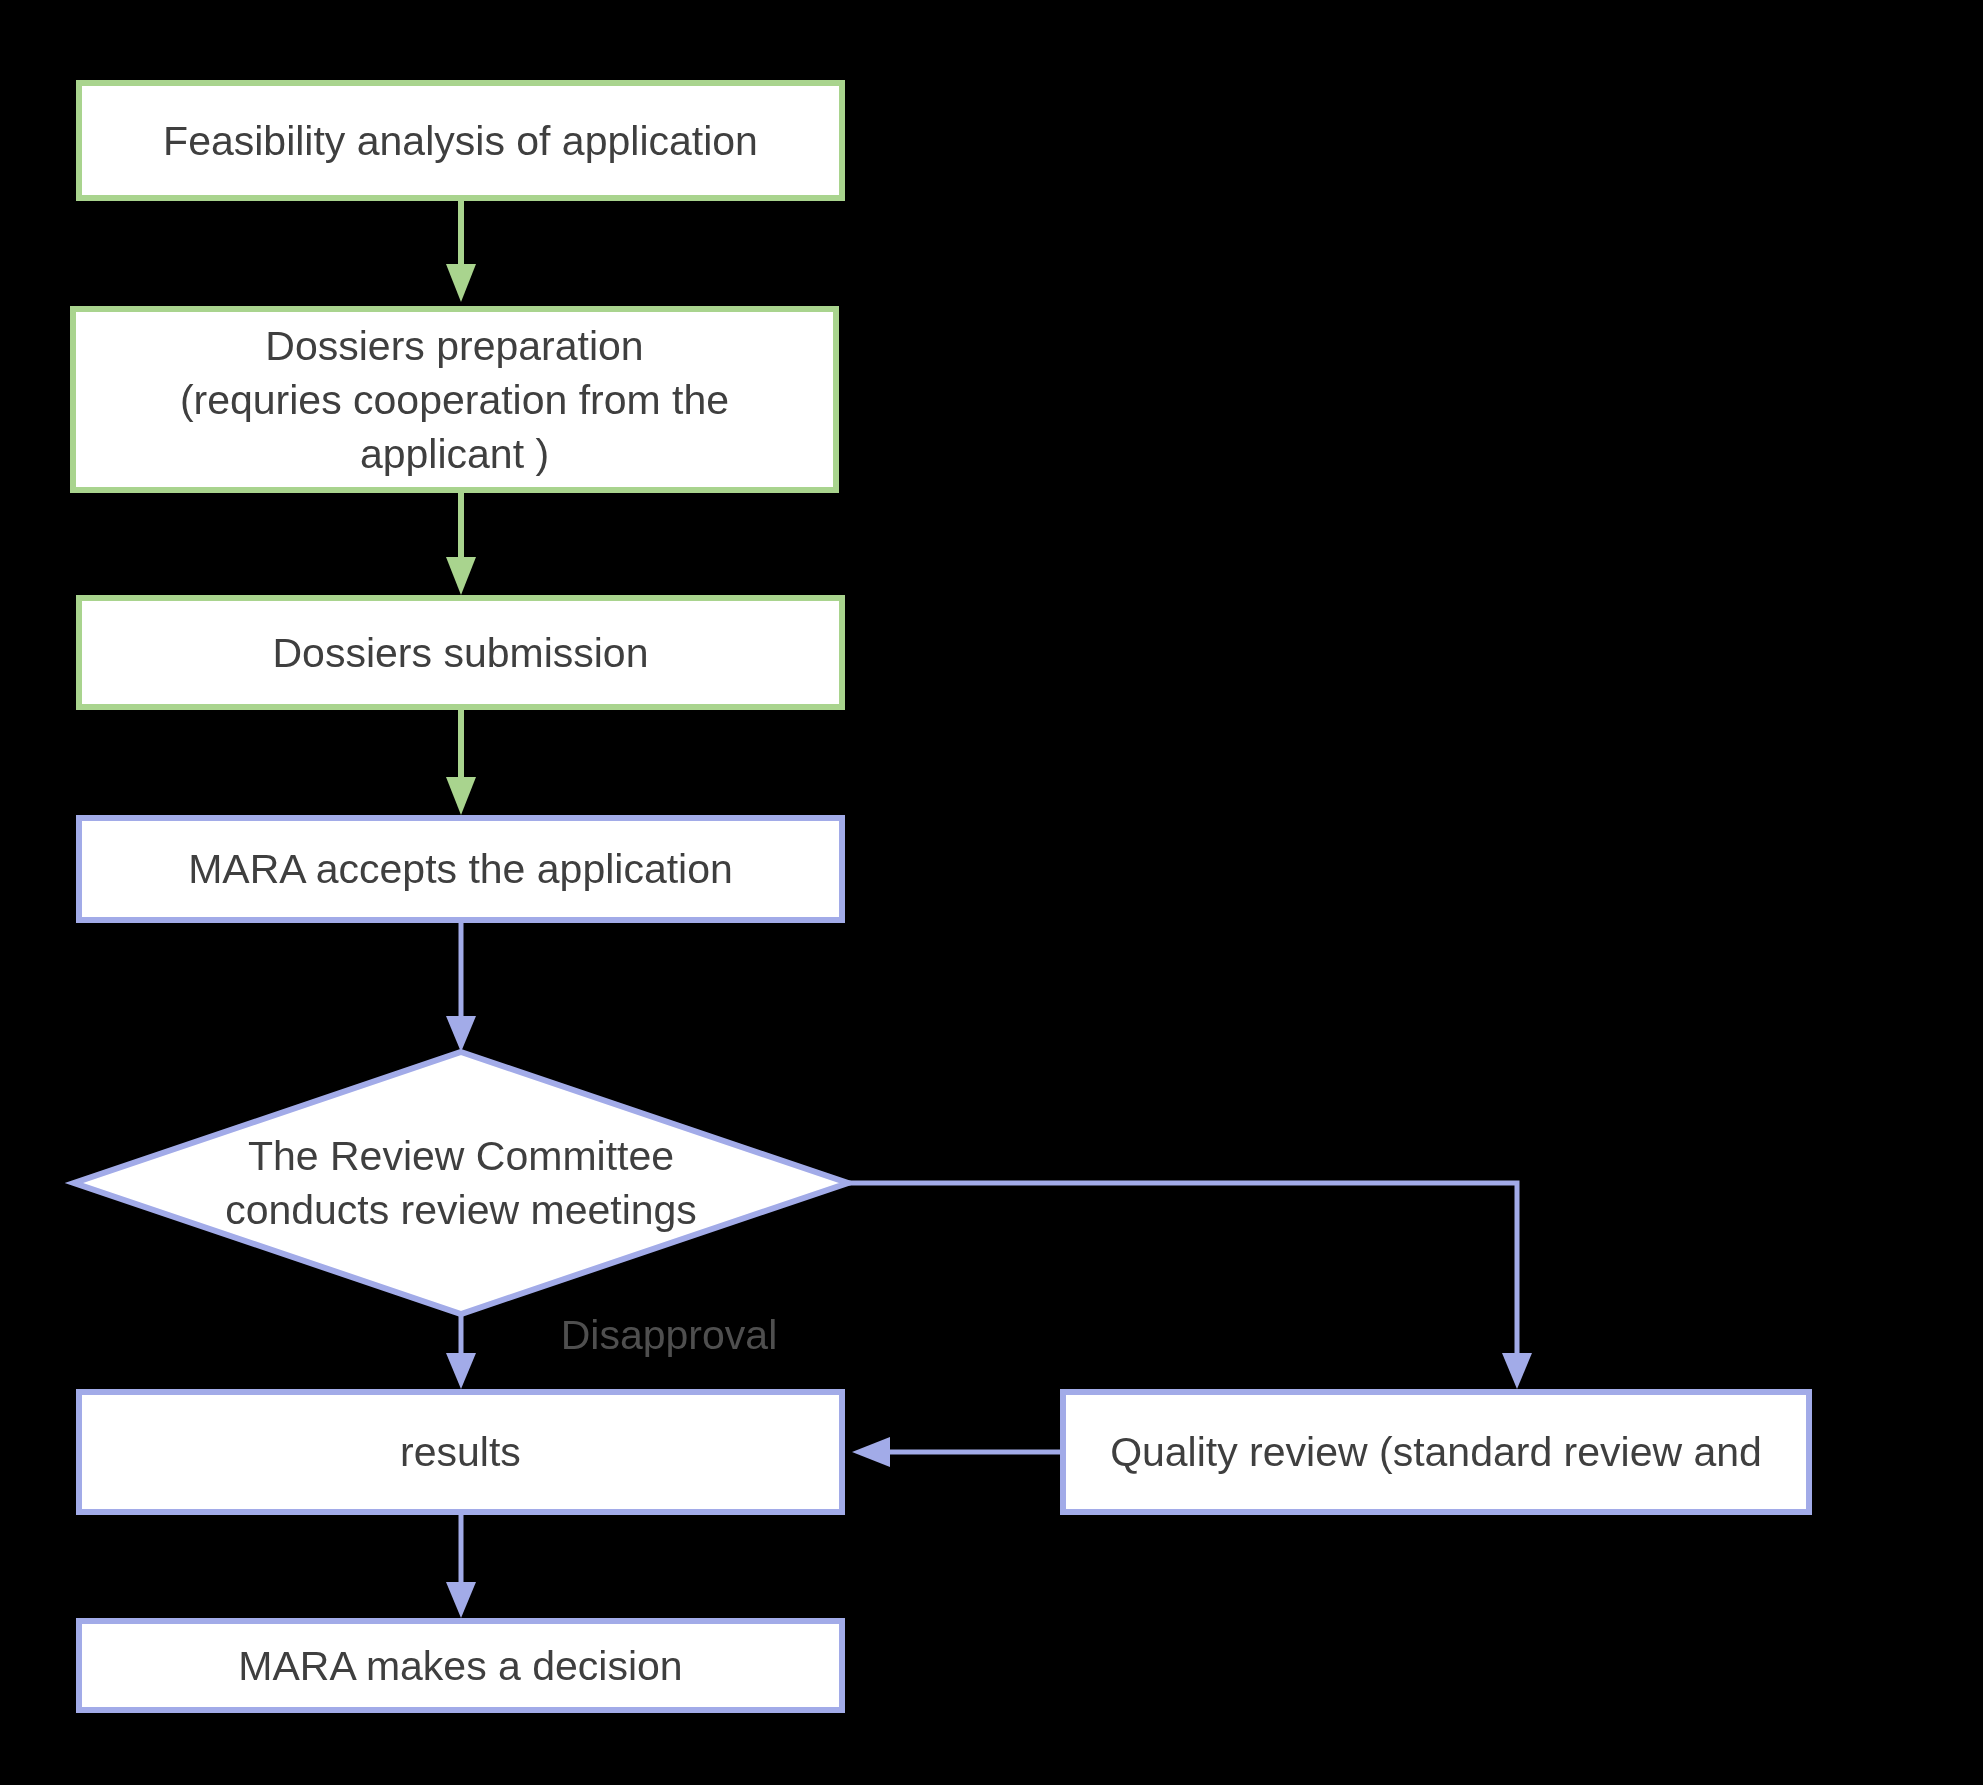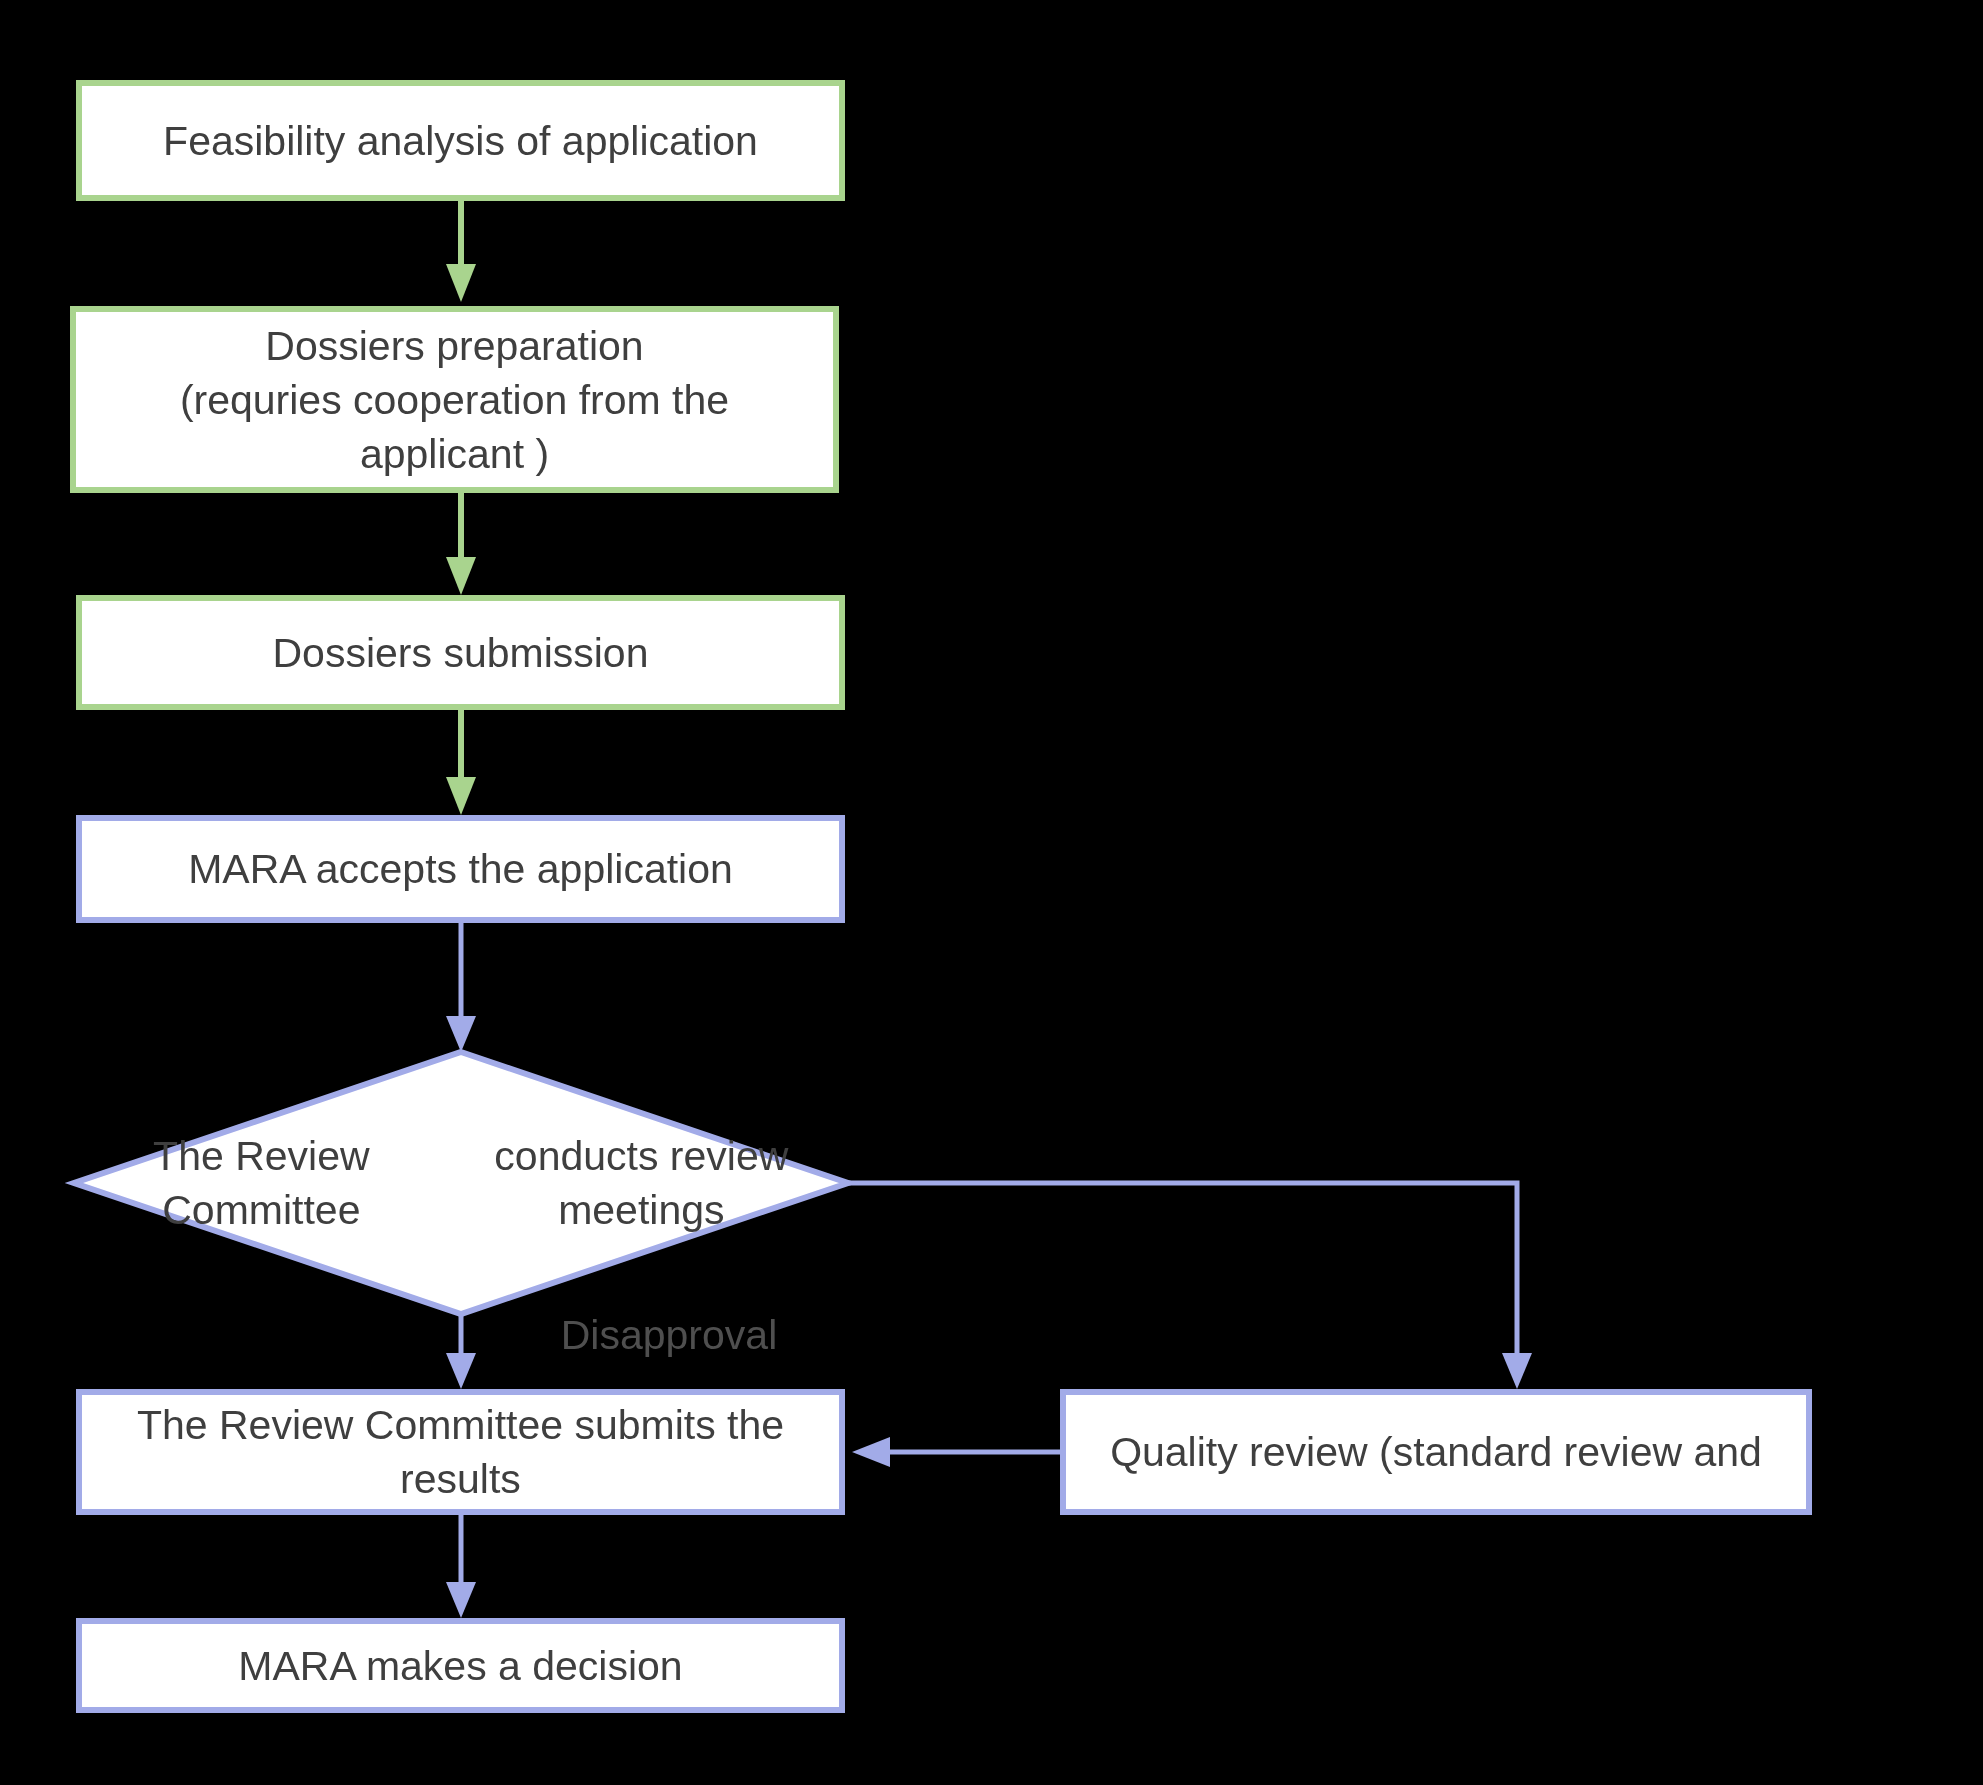--- a/index.html
+++ b/index.html
@@ -33,21 +33,21 @@
     color: #3f3f3f;
     font-size: 41px;
     line-height: 54px;
   }
   .node.green  { border: 6px solid #a9d48e; }
   .node.purple { border: 6px solid #a2abe8; }
 
   .diamond-text {
     position: absolute;
     display: flex;
-    flex-direction: row;
+    flex-direction: column;
     align-items: center;
     justify-content: flex-start;
     text-align: center;
     color: #3f3f3f;
     font-size: 41px;
     line-height: 54px;
     background: transparent;
   }
   .edge-label {
     position: absolute;
@@ -144,21 +144,20 @@
   </div>
 
 
   <div id="label-disapproval" class="edge-label">Disapproval</div>
 
   <div id="node-quality" class="node purple">
     <div>Quality review (standard review and</div>
   </div>
 
   <div id="node-submits" class="node purple">
-    <div>The Review Committee submits the</div>
     <div>results</div>
   </div>
 
   <div id="node-decision" class="node purple">
     <div>MARA makes a decision</div>
   </div>
 
 </div>
 
 </body></html>

